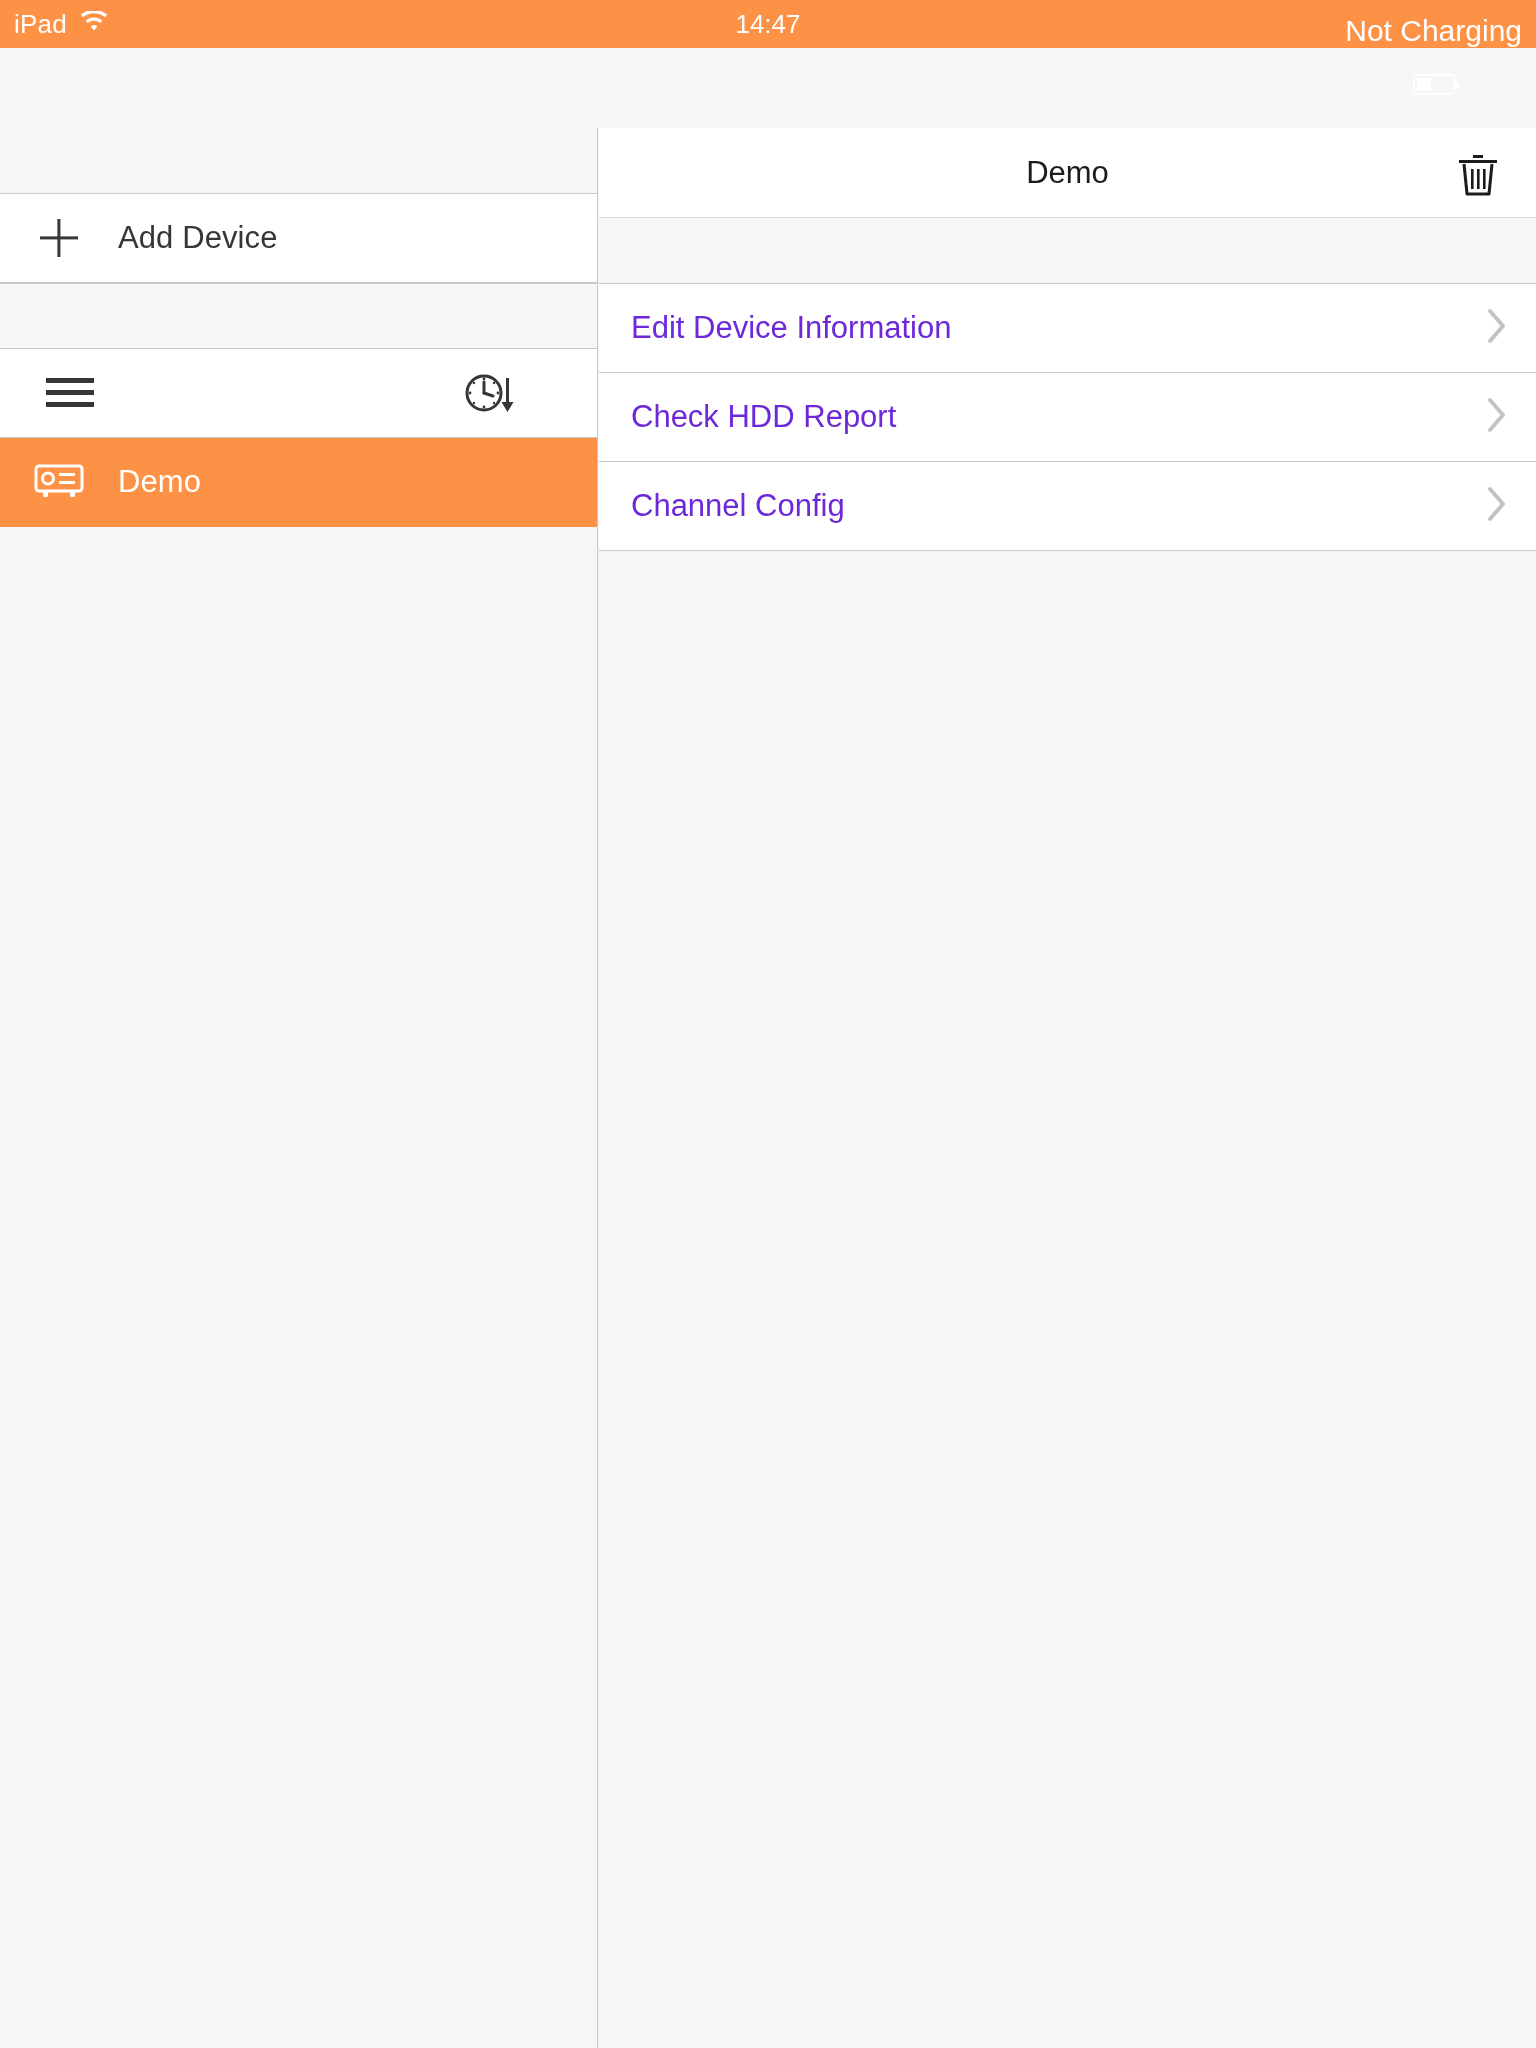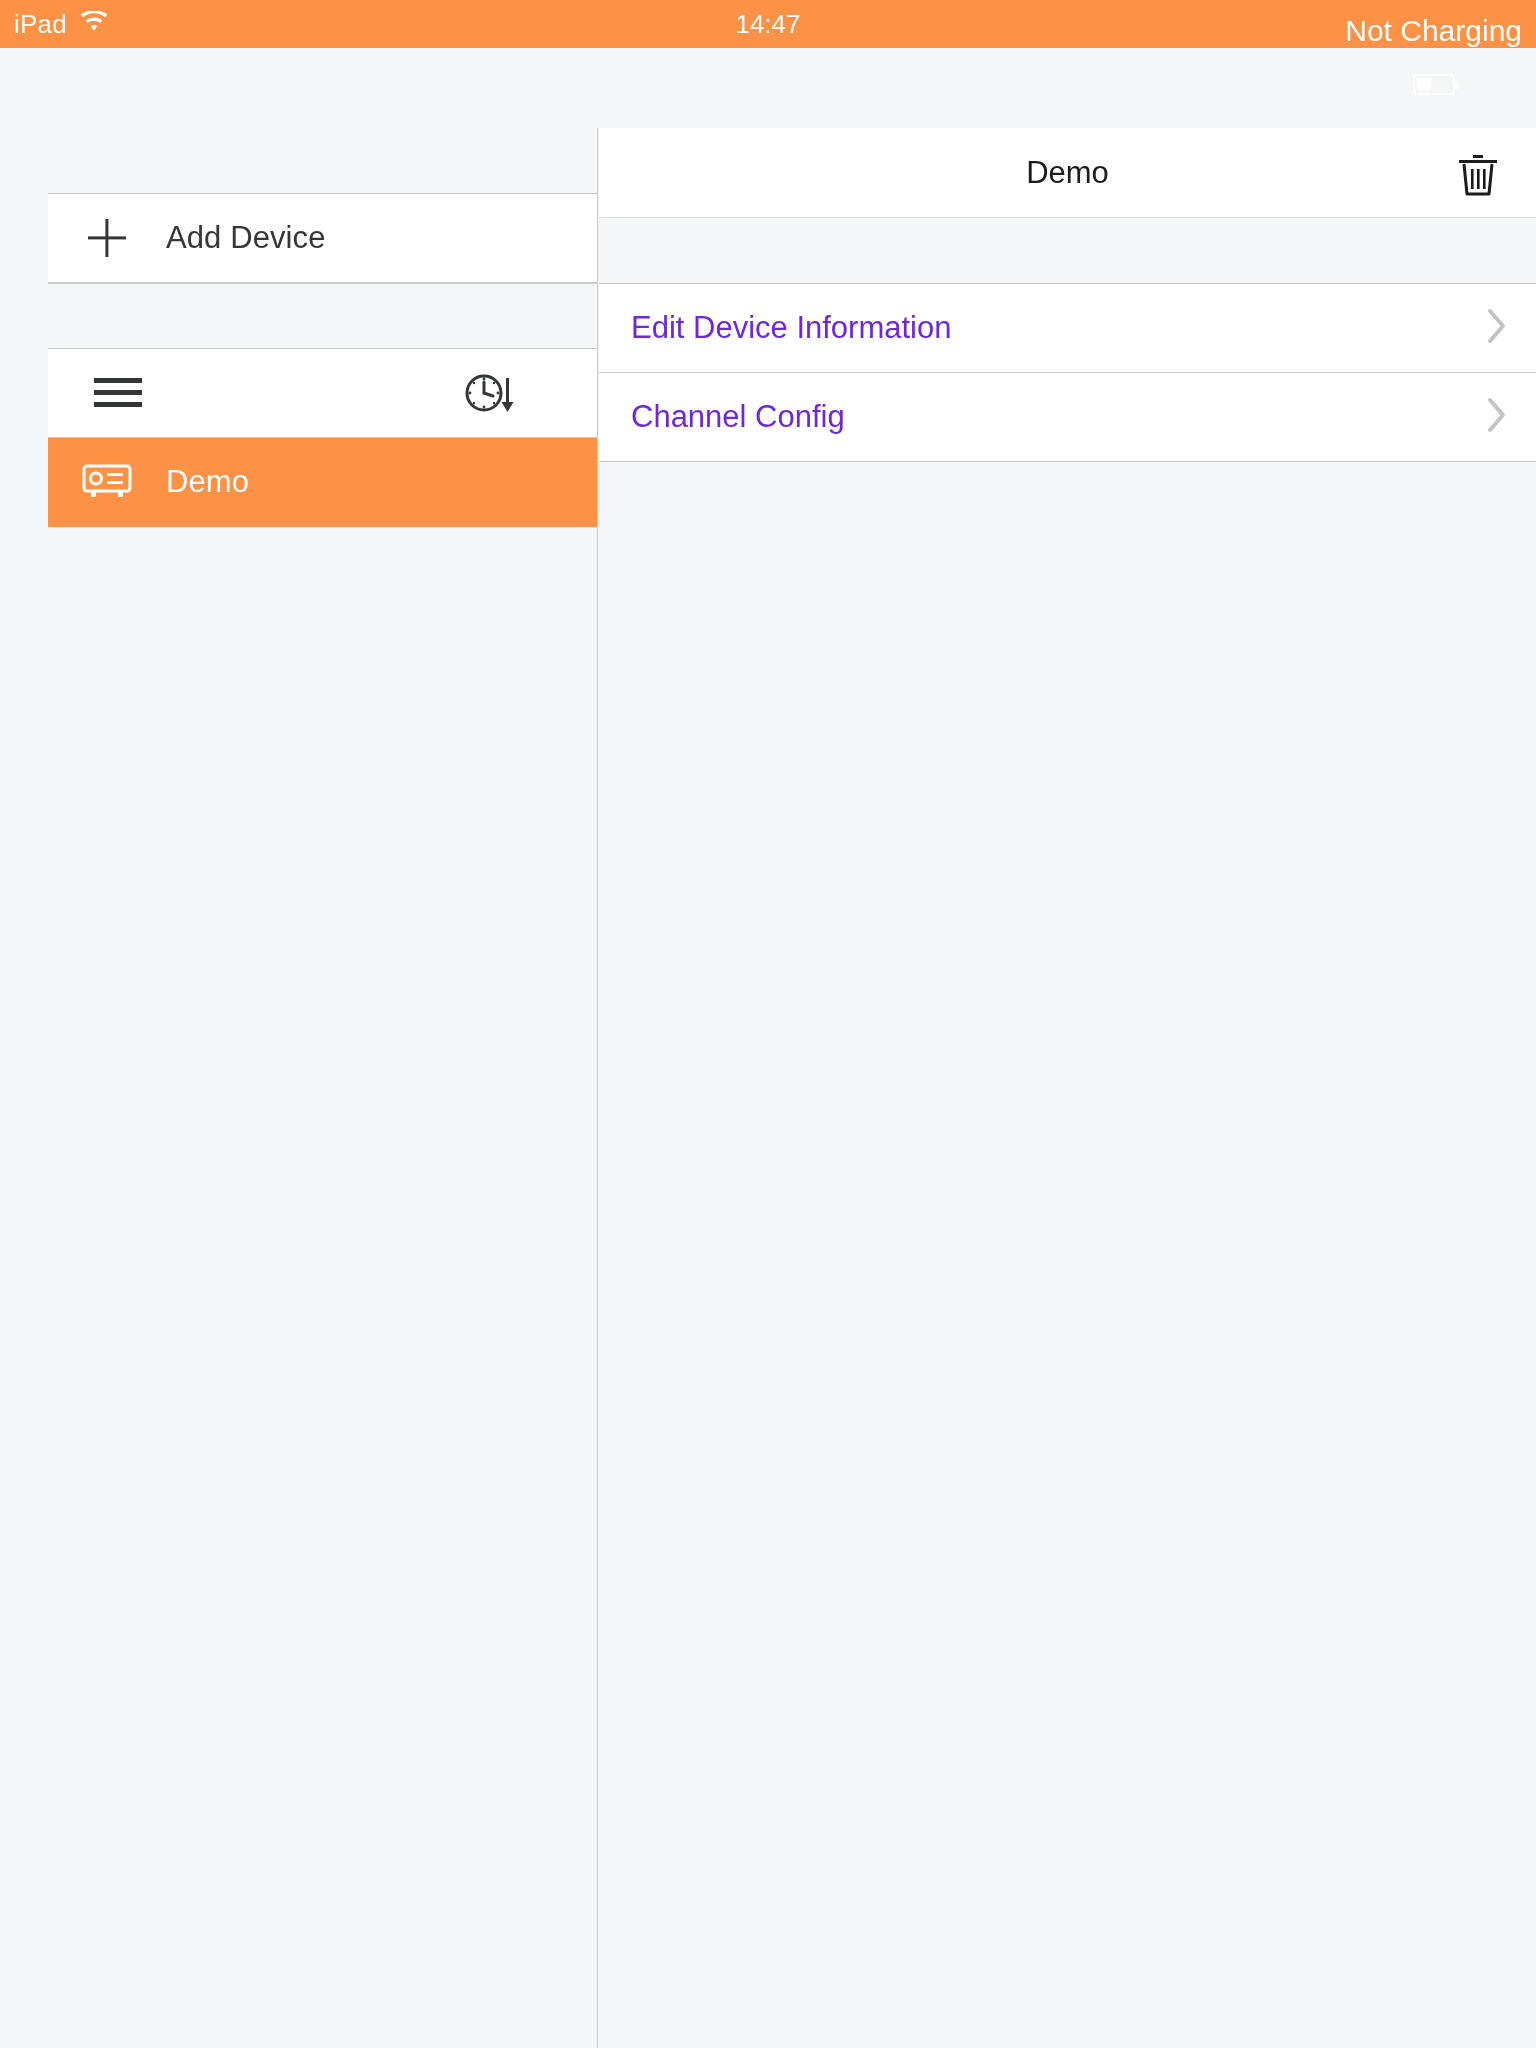--- a/index.html
+++ b/index.html
@@ -110,21 +110,20 @@
     width: 1536px;
     height: 1920px;
   }
   .sidebar {
     position: absolute;
     left: 0; top: 0;
     width: 598px;
     height: 1920px;
     background: #f5f6f7;
     border-right: 1px solid #c8c9cb;
-    padding-left: 48px;
   }
   .detail {
     position: absolute;
     left: 599px; top: 0;
     width: 937px;
     height: 1920px;
     background: #f5f6f7;
   }
 
   
@@ -364,20 +363,28 @@
       <div class="detail-row">
         <span class="detail-row-label">Edit Device Information</span>
         <span class="chevron">
           <svg width="22" height="38" viewBox="0 0 22 38">
             <path d="M4 4 L17 19 L4 34" fill="none" stroke="#c2c3c5" stroke-width="4" stroke-linecap="round" stroke-linejoin="round"></path>
           </svg>
         </span>
       </div>
 
 
+      <div class="detail-row">
+        <span class="detail-row-label">Check HDD Report</span>
+        <span class="chevron">
+          <svg width="22" height="38" viewBox="0 0 22 38">
+            <path d="M4 4 L17 19 L4 34" fill="none" stroke="#c2c3c5" stroke-width="4" stroke-linecap="round" stroke-linejoin="round"></path>
+          </svg>
+        </span>
+      </div>
 
       <div class="detail-row">
         <span class="detail-row-label">Channel Config</span>
         <span class="chevron">
           <svg width="22" height="38" viewBox="0 0 22 38">
             <path d="M4 4 L17 19 L4 34" fill="none" stroke="#c2c3c5" stroke-width="4" stroke-linecap="round" stroke-linejoin="round"></path>
           </svg>
         </span>
       </div>
 

